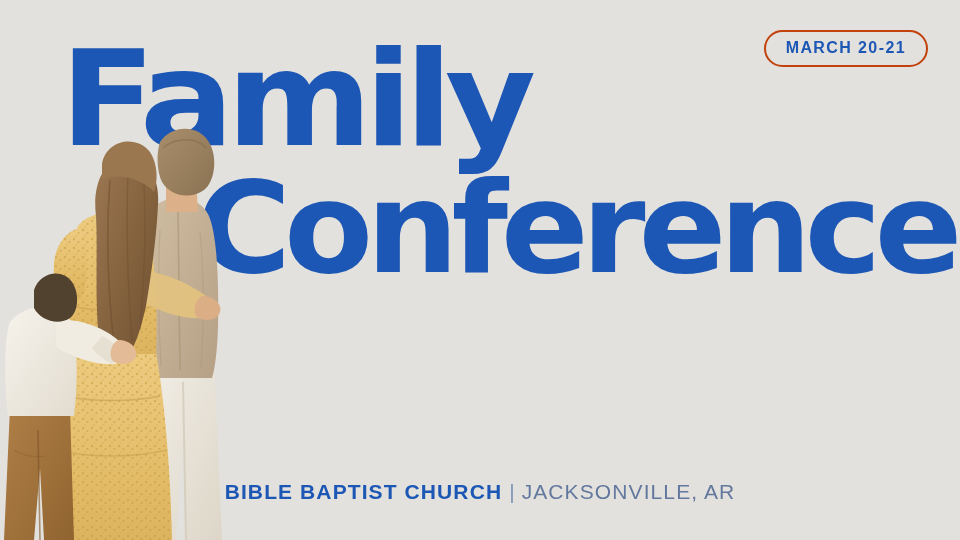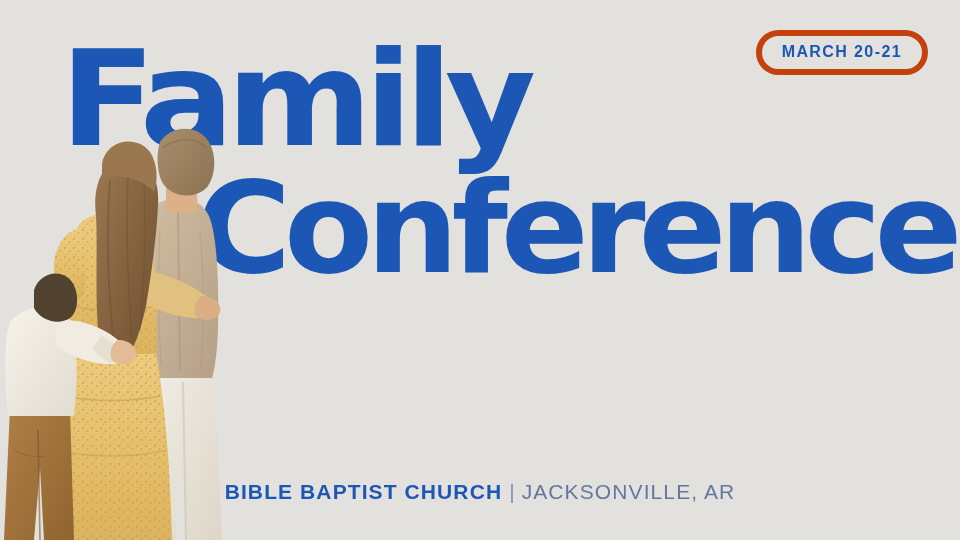--- a/index.html
+++ b/index.html
@@ -14,21 +14,21 @@
     width:960px; height:540px;
     background:#e3e1dd;
     overflow:hidden;
   }
 
   
   .date-badge {
     position:absolute;
     top:30px; right:32px;
     padding:8px 20px 9px;
-    border:6px solid #c2410c;
+    border:2px solid #c2410c;
     border-radius:999px;
     color:#1d57b5;
     font-size:16px;
     font-weight:bold;
     letter-spacing:1.4px;
     line-height:1;
     white-space:nowrap;
     z-index:6;
   }
 

